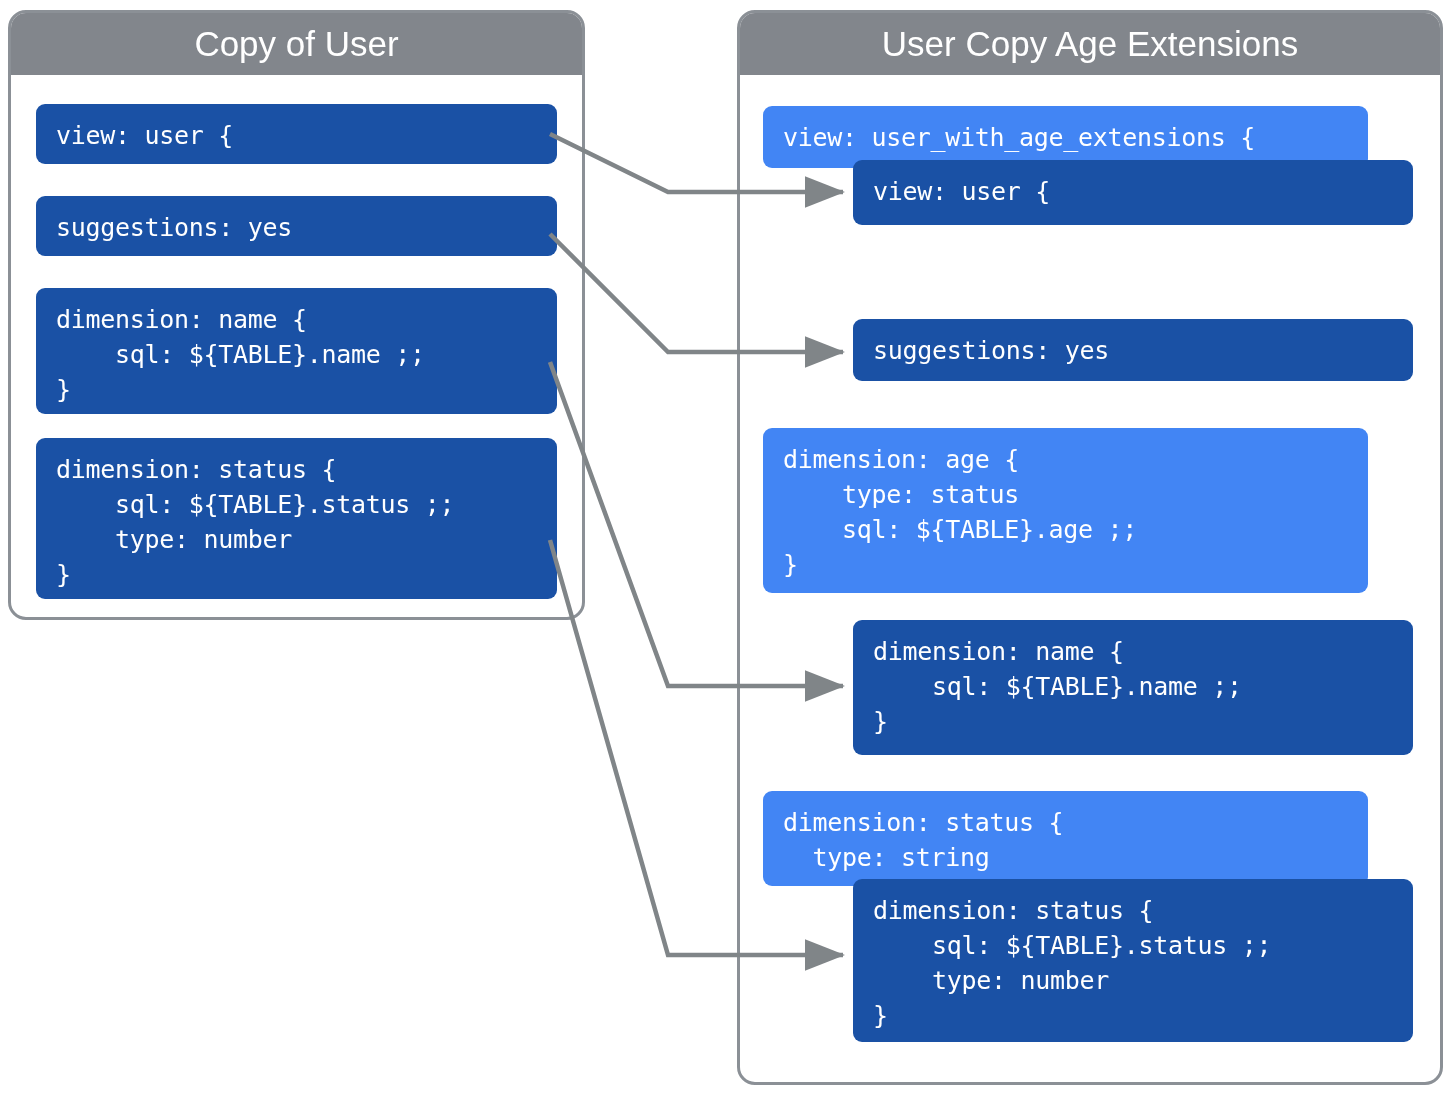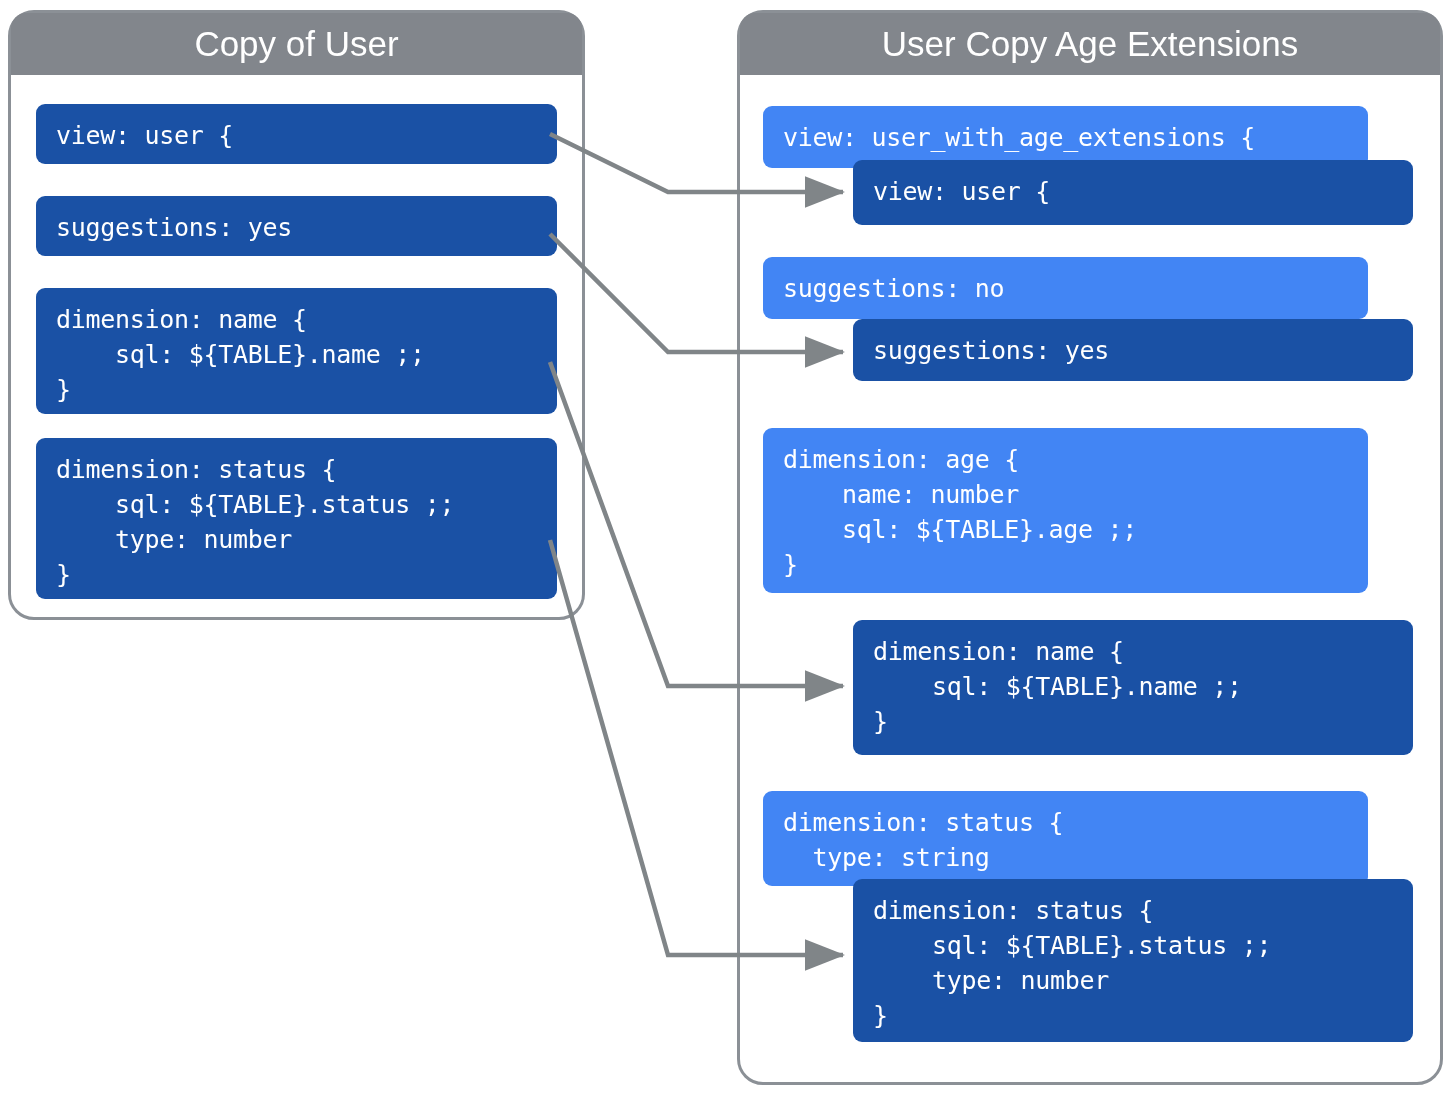--- a/index.html
+++ b/index.html
@@ -20,21 +20,21 @@
     left: 0; top: 0;
     width: 1450px;
     height: 1096px;
   }
 
   
   .panel {
     position: absolute;
     background: #ffffff;
     border: 3px solid #8b9096;
-    border-radius: 26px;
+    border-radius: 18px;
     box-sizing: border-box;
   }
   .panel-header {
     position: absolute;
     left: 0;
     top: 0;
     right: 0;
     height: 62px;
     background: #82868c;
     border-top-left-radius: 15px;
@@ -117,26 +117,25 @@
   <div class="panel" id="panel-right">
     <div class="panel-header">
       <span class="panel-title">User Copy Age Extensions</span>
     </div>
   </div>
 
   <div class="code-box light" style="left:763px; top:106px; width:605px; height:62px;">view: user_with_age_extensions {</div>
 
   <div class="code-box dark" style="left:853px; top:160px; width:560px; height:65px;">view: user {</div>
 
-  <div class="code-box light" style="left:763px; top:257px; width:605px; height:62px;">suggestions: no</div>
 
   <div class="code-box dark" style="left:853px; top:319px; width:560px; height:62px;">suggestions: yes</div>
 
   <div class="code-box light" style="left:763px; top:428px; width:605px; height:165px;">dimension: age {
-    name: number
+    type: status
     sql: ${TABLE}.age ;;
 }</div>
 
   <div class="code-box dark" style="left:853px; top:620px; width:560px; height:135px;">dimension: name {
     sql: ${TABLE}.name ;;
 }</div>
 
   <div class="code-box light" style="left:763px; top:791px; width:605px; height:95px;">dimension: status {
   type: string</div>
 

